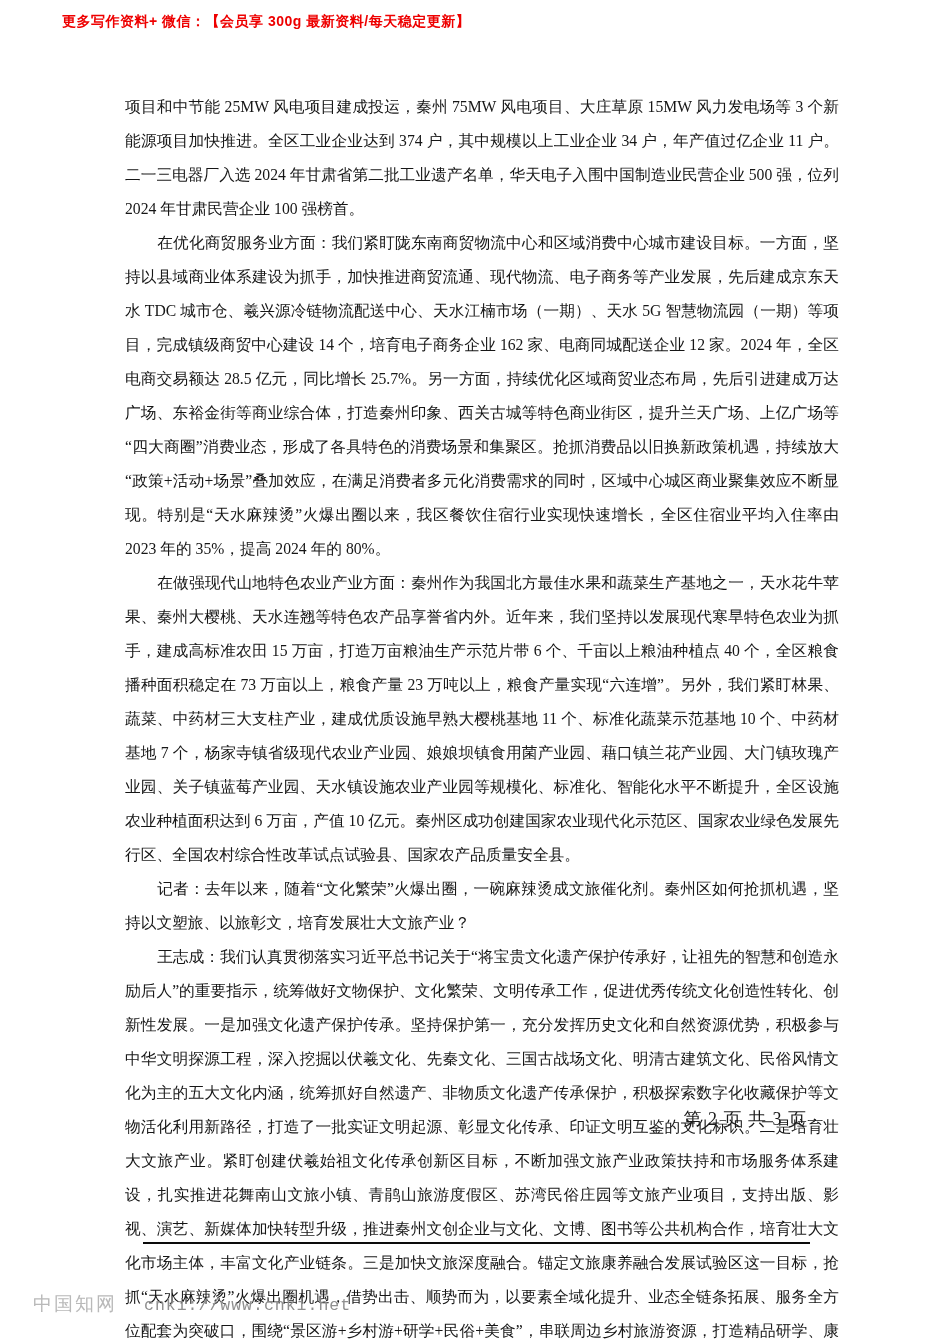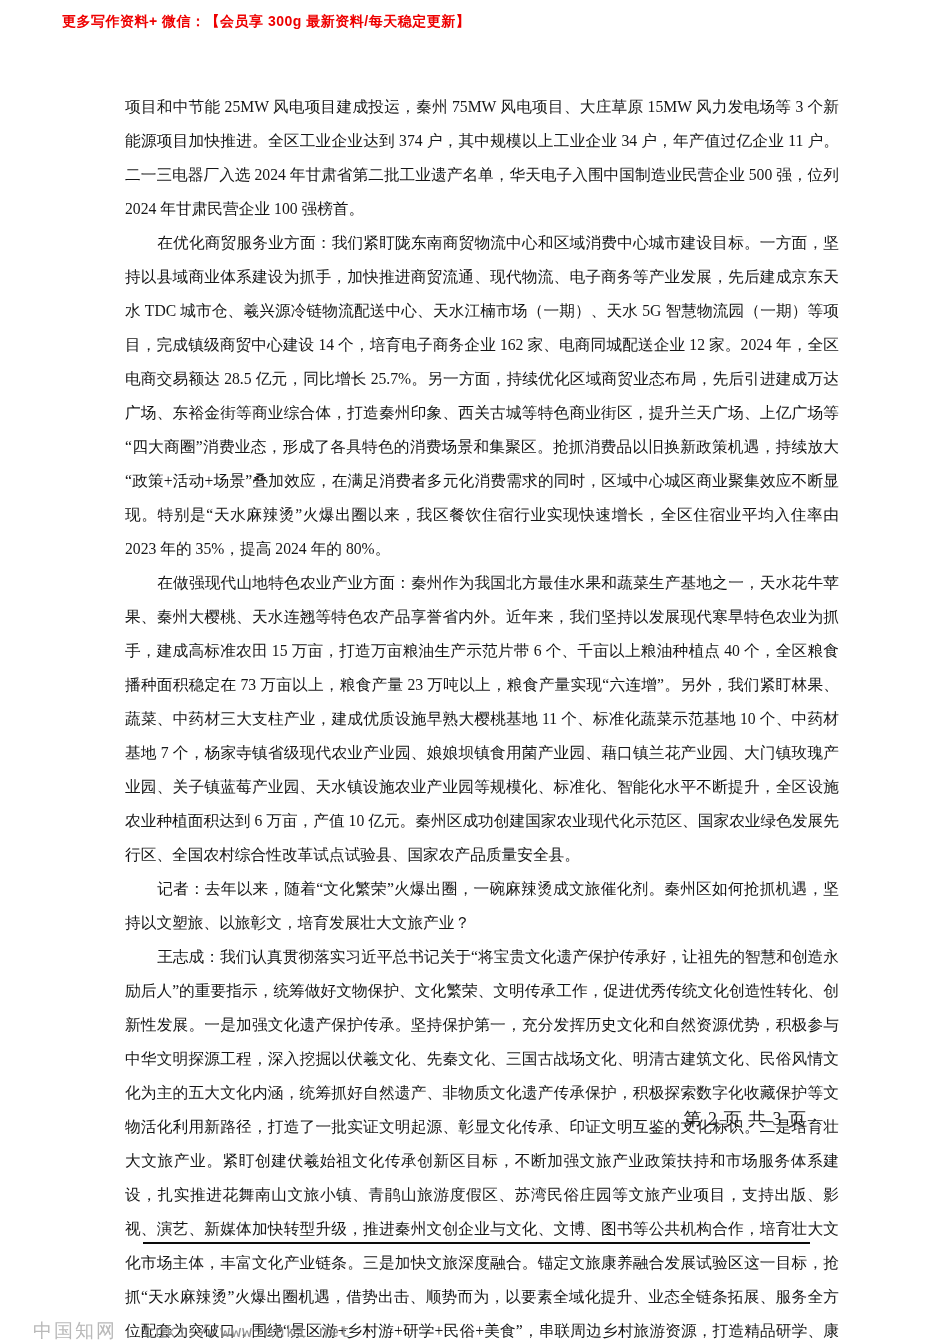--- a/index.html
+++ b/index.html
@@ -53,21 +53,20 @@
     border-top: 2px solid #0a0a0a;
   }
   .watermark-row {
     position: absolute;
     left: 33px;
     top: 1291px;
     display: flex;
     align-items: baseline;
     gap: 27px;
     white-space: nowrap;
-    margin-top: 27px;
   }
   .watermark-brand {
     font-size: 19px;
     color: #b9b9b9;
     letter-spacing: 2px;
   }
   .watermark-url {
     font-family: "Liberation Mono", "DejaVu Sans Mono", monospace;
     font-size: 16.5px;
     color: #8f8f8f;

